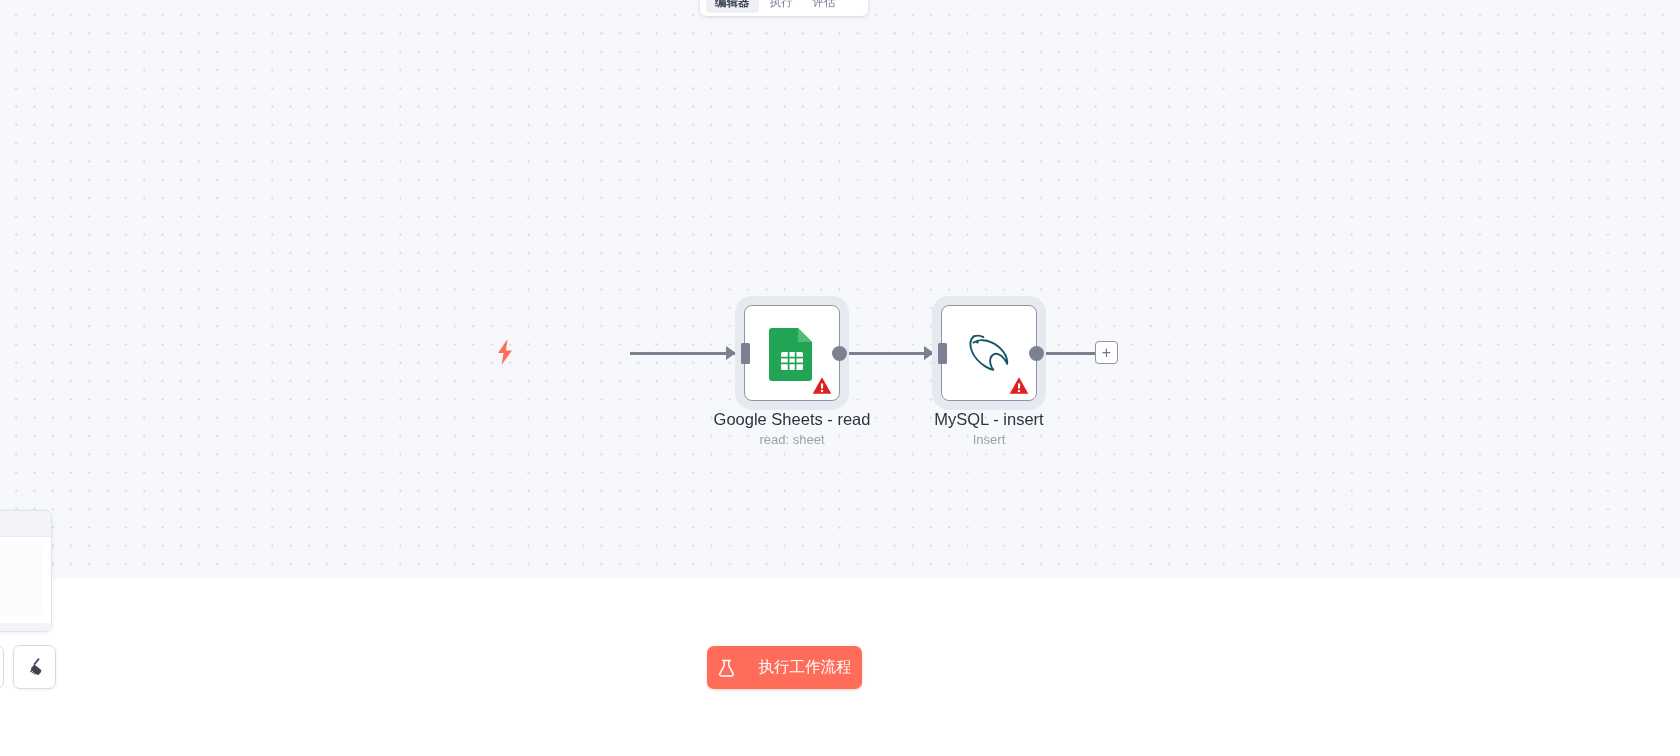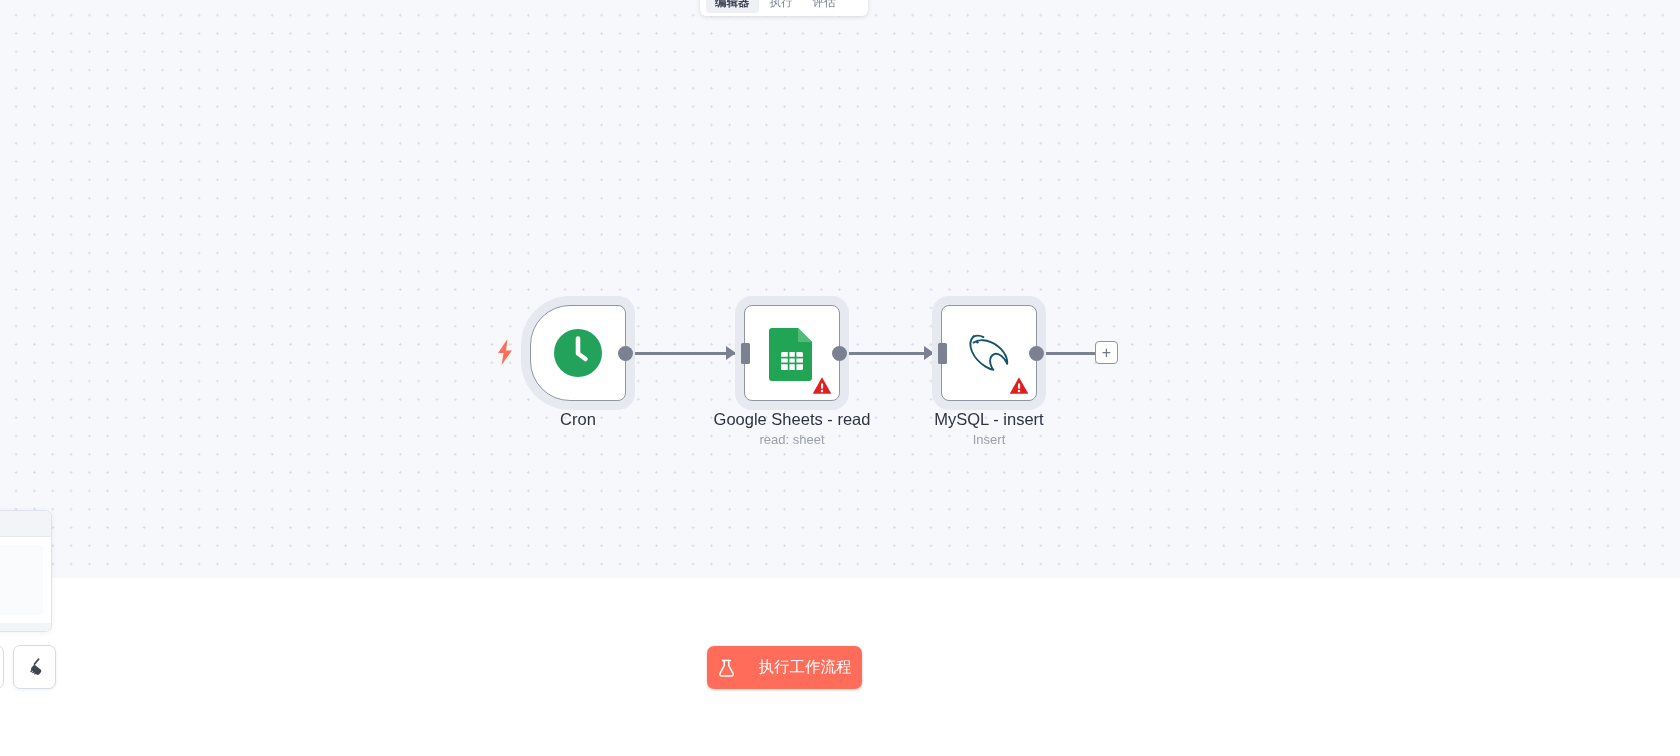--- a/index.html
+++ b/index.html
@@ -228,30 +228,20 @@
 
   <div class="conn" style="left:840px; width:96px;"></div>
   <div class="arrow-head" style="left:924px;"></div>
 
   <div class="conn" style="left:1036px; width:60px;"></div>
 
   <svg id="trigger-bolt" viewBox="0 0 18 26">
     <path d="M11.5 0 L2 14 L7.6 14 L5.5 26 L16 11.5 L10 11.5 Z" fill="#ff6d5a"></path>
   </svg>
 
-  <div class="node-wrap" style="left:530px; top:305px;">
-    <div class="node-box trigger">
-      <svg width="50" height="50" viewBox="0 0 50 50">
-        <circle cx="25" cy="25" r="24" fill="#22a25a"></circle>
-        <path d="M25 10.5 L25 25.5 L32.5 31" stroke="#ffffff" stroke-width="4.6" stroke-linecap="round" stroke-linejoin="round" fill="none"></path>
-      </svg>
-      <div class="out-dot"></div>
-    </div>
-    <div class="node-title">Cron</div>
-  </div>
 
   <div class="node-wrap" style="left:744px; top:305px;">
     <div class="node-box square">
       <svg width="46" height="56" viewBox="0 0 46 56">
         <path d="M3 3 h26 l14 14 v36 a3 3 0 0 1 -3 3 h-37 a3 3 0 0 1 -3 -3 v-47 a3 3 0 0 1 3 -3 z" fill="#22a455"></path>
         <path d="M29 3 l14 14 h-14 z" fill="#53bb7a"></path>
         <rect x="12" y="27" width="22" height="18" rx="1.6" fill="#ffffff"></rect>
         <g stroke="#22a455" stroke-width="1.7">
           <line x1="12" y1="32.6" x2="34" y2="32.6"></line>
           <line x1="12" y1="38.4" x2="34" y2="38.4"></line>

